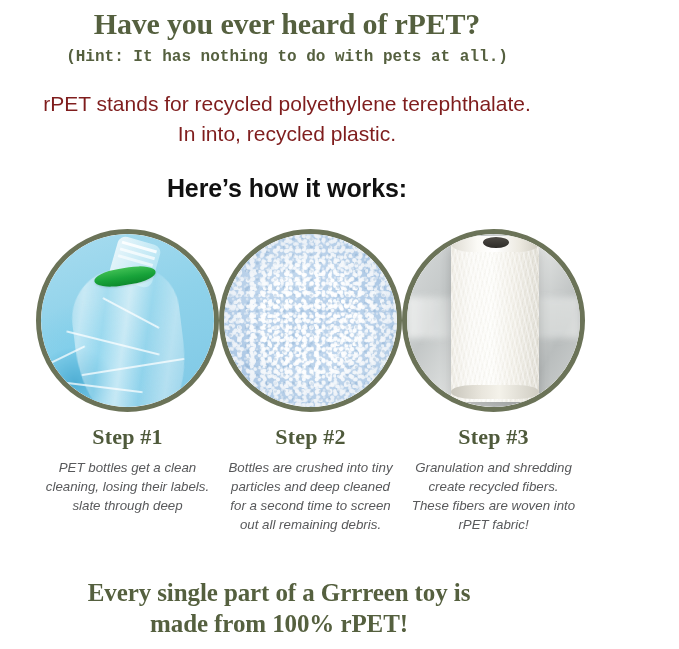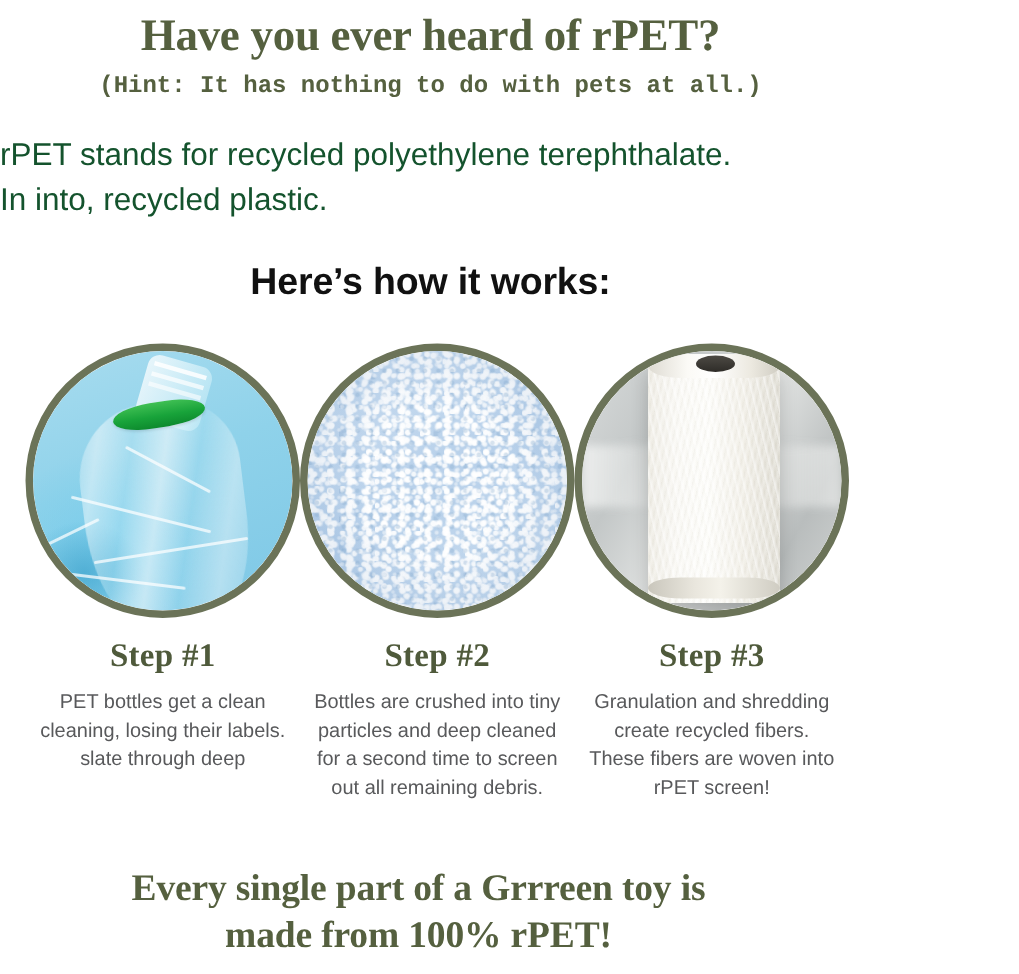--- a/index.html
+++ b/index.html
@@ -40,22 +40,22 @@
     font-family: Liberation Mono, monospace;
     font-weight: bold;
     font-size: 16px;
     color: #55603f;
     line-height: 1.2;
     margin: 7px 0 0 0;
   }
 
   .lede {
     margin: 22px 0 0 0;
-    text-align: left;
-    color: #14532d;
+    text-align: center;
+    color: #7f1d1d;
     font-family: "Liberation Sans", sans-serif;
     font-size: 21px;
     font-weight: 400;
     line-height: 1.42;
   }
   .lede .line2 {
     display: block;
   }
 
   .section-title {
@@ -65,21 +65,21 @@
     font-weight: bold;
     font-size: 25px;
     color: #111111;
     letter-spacing: -0.1px;
   }
 
   
   .steps {
     margin-top: 26px;
     display: flex;
-    justify-content: flex-end;
+    justify-content: flex-start;
     padding: 0 8px;
     box-sizing: border-box;
     margin-left: 28px;
   }
   .step {
     width: 213px;
     text-align: center;
   }
 
   .circle-wrap {
@@ -282,21 +282,21 @@
     letter-spacing: 0.2px;
   }
   .step-caption {
     margin-top: 9px;
     font-family: "Liberation Sans", sans-serif;
     font-size: 13.3px;
     line-height: 1.42;
     color: #58595b;
     padding: 0 4px;
   }
-  .step-caption span { display: block; }
+  .step-caption span { display: block; font-style: italic; }
 
   
   .footer {
     position: absolute;
     left: 0;
     right: 16px;
     bottom: 10px;
     text-align: center;
     font-family: "Liberation Serif", serif;
     font-weight: bold;
@@ -372,21 +372,21 @@
           <div class="spool-bottom"></div>
           <div class="spool-top"></div>
           <div class="spool-hole"></div>
         </div>
       </div>
       <div class="step-label">Step #3</div>
       <div class="step-caption">
         <span>Granulation and shredding</span>
         <span>create recycled fibers.</span>
         <span>These fibers are woven into</span>
-        <span>rPET screen!</span>
+        <span>rPET fabric!</span>
       </div>
     </div>
 
   </div>
 
   <div class="footer">
     <span>Every single part of a Grrreen toy is</span>
     <span>made from 100% rPET!</span>
   </div>
 

